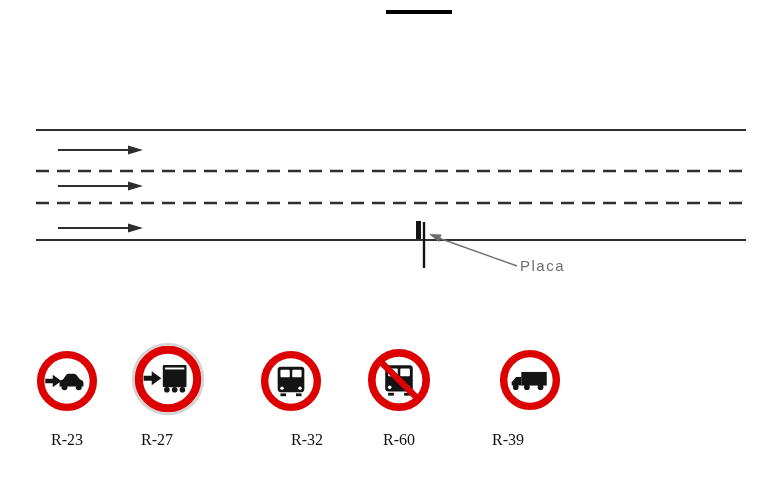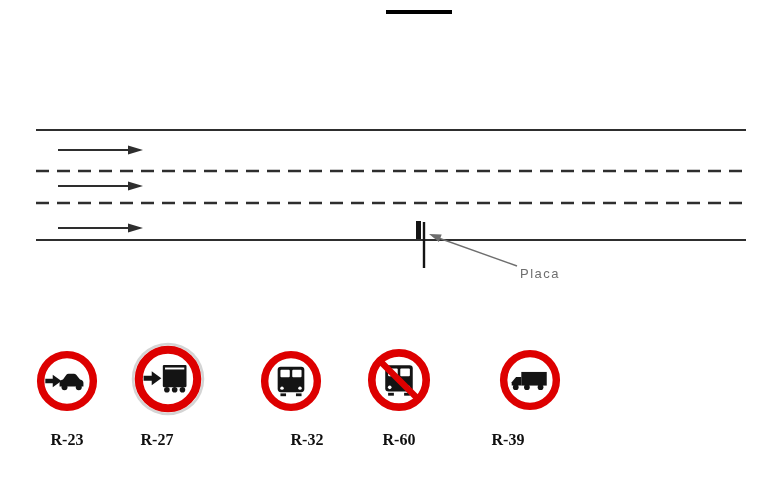--- a/index.html
+++ b/index.html
@@ -10,30 +10,30 @@
   .road-svg{position:absolute;left:0;top:0;}
   .road-line{stroke:var(--road-line,#2e2e2e);stroke-width:2.2;fill:none;}
   .lane-dash{stroke-dasharray:13 8;stroke-width:2.4;}
   .arrow-shaft{stroke:var(--road-line,#2e2e2e);stroke-width:1.8;}
   .arrow-head{fill:var(--road-line,#2e2e2e);stroke:none;}
   .post{stroke:#141414;}
   .post-plate{fill:#141414;}
   .leader{stroke:var(--callout-gray,#6e6e6e);stroke-width:1.4;}
   .leader-head{fill:var(--callout-gray,#6e6e6e);}
 
-  .placa-label{position:absolute;left:520px;top:266px;font-size:13px;letter-spacing:1.5px;color:var(--callout-gray,#6e6e6e);}
+  .placa-label{position:absolute;left:520px;top:257px;font-size:15px;letter-spacing:1.5px;color:var(--callout-gray,#6e6e6e);}
 
   .sign{position:absolute;}
   .sign svg{display:block;width:100%;height:100%;}
   .ring{fill:#ffffff;stroke:var(--prohibition-red,#dd0000);}
   .glyph{fill:#141414;}
   .detail{fill:#ffffff;}
   .slash{stroke:var(--prohibition-red,#dd0000);stroke-width:10;}
 
-  .sign-label{position:absolute;top:431px;text-align:center;font-family:"Liberation Serif",serif;font-size:16px;color:#101010;font-weight:bold;}
+  .sign-label{position:absolute;top:431px;text-align:center;font-family:"Liberation Serif",serif;font-size:16px;color:#101010;}
 </style>
 </head>
 <body>
 
 <div class="canvas">
 
   <div class="title-underline"></div>
 
   <svg class="road-svg" width="763" height="482" viewBox="0 0 763 482">
     <line class="road-line" x1="36" y1="130" x2="746" y2="130"></line>

